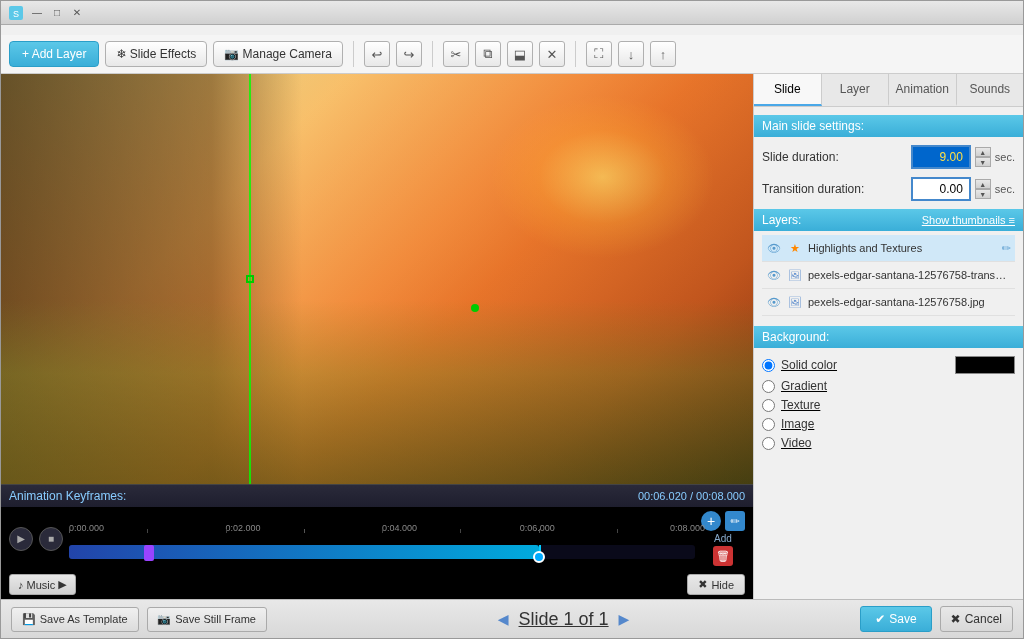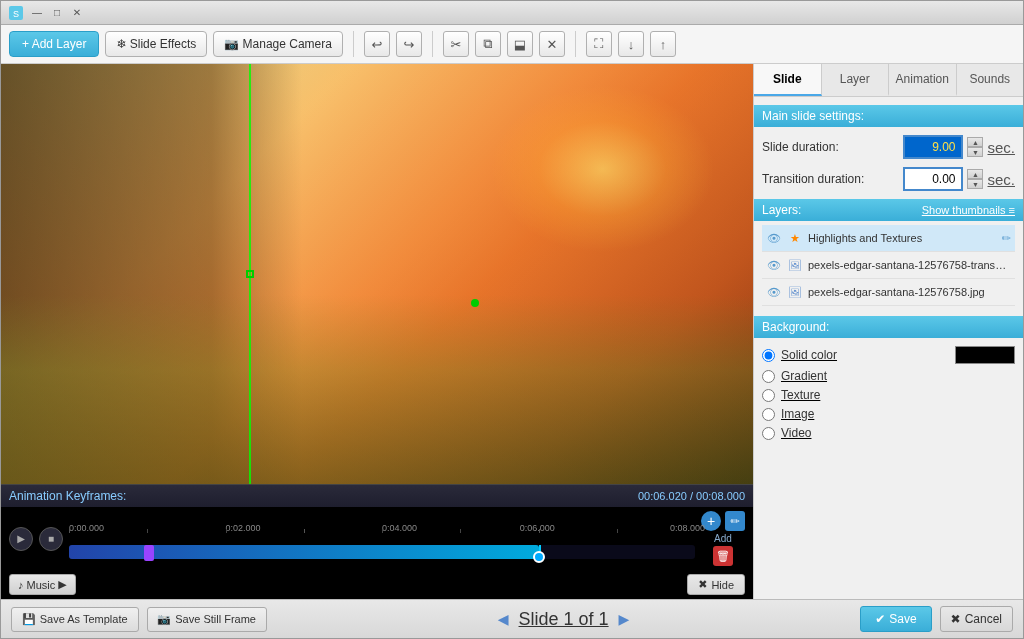--- a/index.html
+++ b/index.html
@@ -6,21 +6,21 @@
     body { font-family: 'Segoe UI', Arial, sans-serif; font-size: 12px; background: #1a1a2e; overflow: hidden; }
     
     .window { width: 1024px; height: 639px; background: #f0f0f0; border: 1px solid #999; display: flex; flex-direction: column; }
     
     .title-bar { background: linear-gradient(to bottom, #e8e8e8, #d0d0d0); height: 24px; display: flex; align-items: center; padding: 0 8px; border-bottom: 1px solid #aaa; user-select: none; }
     .title-bar-icon { width: 14px; height: 14px; margin-right: 6px; }
     .title-bar-text { font-size: 12px; color: #333; flex: 1; }
     .title-bar-controls { display: flex; gap: 4px; }
     .title-bar-btn { width: 16px; height: 16px; display: flex; align-items: center; justify-content: center; font-size: 10px; cursor: pointer; color: #555; }
     
-    .toolbar { background: #f5f5f5; border-bottom: 1px solid #ccc; padding: 6px 8px; display: flex; align-items: center; gap: 6px; }
+    .toolbar { background: #f5f5f5; border-bottom: 1px solid #ccc; padding: 6px 8px; display: flex; align-items: center; gap: 6px; margin-top: 10px; }
     .btn-add-layer { background: linear-gradient(to bottom, #5bc8e8, #3aaed8); color: white; border: 1px solid #2a9ec8; border-radius: 4px; padding: 5px 12px; font-size: 12px; cursor: pointer; display: flex; align-items: center; gap: 4px; font-weight: 500; }
     .btn-toolbar { background: linear-gradient(to bottom, #ffffff, #e8e8e8); color: #333; border: 1px solid #b0b0b0; border-radius: 4px; padding: 5px 10px; font-size: 12px; cursor: pointer; display: flex; align-items: center; gap: 4px; }
     .toolbar-sep { width: 1px; height: 26px; background: #ccc; margin: 0 4px; }
     .toolbar-icon-btn { background: linear-gradient(to bottom, #ffffff, #e8e8e8); border: 1px solid #b0b0b0; border-radius: 3px; width: 26px; height: 26px; display: flex; align-items: center; justify-content: center; cursor: pointer; font-size: 13px; color: #555; }
     
     .main-area { display: flex; flex: 1; overflow: hidden; }
     
     .canvas-area { flex: 1; display: flex; flex-direction: column; background: #2a2a2a; overflow: hidden; }
     
     .canvas { flex: 1; position: relative; overflow: hidden; background: #1a1a1a; }
@@ -33,33 +33,33 @@
     .timeline-header { background: linear-gradient(to bottom, #2a2a3a, #1e1e2e); padding: 4px 8px; display: flex; justify-content: space-between; align-items: center; }
     .timeline-title { color: #88ccff; font-size: 12px; font-weight: 500; }
     .timeline-time { color: #88ccff; font-size: 11px; }
     .timeline-btn { width: 24px; height: 24px; border-radius: 50%; border: 1px solid #555; background: #2a2a3a; color: #aaa; display: flex; align-items: center; justify-content: center; cursor: pointer; font-size: 10px; }
     .timeline-bottom { display: flex; align-items: center; justify-content: space-between; padding: 4px 8px; }
     .music-btn { background: linear-gradient(to bottom, #e8e8e8, #d0d0d0); border: 1px solid #aaa; border-radius: 3px; padding: 3px 8px; font-size: 11px; cursor: pointer; display: flex; align-items: center; gap: 3px; color: #333; }
     
     .right-panel { width: 270px; background: #f0f0f0; border-left: 1px solid #ccc; display: flex; flex-direction: column; }
     .right-tabs { display: flex; border-bottom: 1px solid #ccc; background: #e8e8e8; }
     .right-tab { flex: 1; padding: 8px 4px; text-align: center; font-size: 12px; cursor: pointer; color: #555; border-right: 1px solid #ccc; border-bottom: 2px solid transparent; }
-    .right-tab.active { background: #f8f8f8; color: #000; border-bottom: 2px solid #4aa8e8; font-weight: 700; }
+    .right-tab.active { background: #f8f8f8; color: #000; border-bottom: 2px solid #4aa8e8; font-weight: 400; }
     .right-tab:last-child { border-right: none; }
     
     .panel-content { flex: 1; padding: 8px; overflow-y: auto; }
     .panel-section-title { background: linear-gradient(to bottom, #5bc8e8, #3aaed8); color: white; padding: 4px 8px; font-size: 12px; font-weight: 500; margin: 0 -8px 8px -8px; }
     .field-row { display: flex; align-items: center; margin-bottom: 8px; }
     .field-label { color: #333; font-size: 12px; flex: 1; }
     .field-input-group { display: flex; align-items: center; gap: 4px; }
     .field-input { border: 2px solid #4488cc; background: white; padding: 3px 6px; font-size: 12px; width: 60px; text-align: right; color: #000; outline: none; }
     .field-input.highlight { background: #0066cc; color: #fde047; }
     .spinner { display: flex; flex-direction: column; }
     .spin-btn { width: 16px; height: 10px; background: linear-gradient(to bottom, #e8e8e8, #d0d0d0); border: 1px solid #aaa; display: flex; align-items: center; justify-content: center; cursor: pointer; font-size: 7px; color: #555; line-height: 1; }
-    .field-unit { font-size: 15px; color: #555; text-decoration: underline; }
+    .field-unit { font-size: 11px; color: #555; }
     .layers-title { background: linear-gradient(to bottom, #5bc8e8, #3aaed8); color: white; padding: 4px 8px; font-size: 12px; font-weight: 500; margin: 0 -8px 4px -8px; display: flex; justify-content: space-between; align-items: center; }
     .layers-thumb-link { color: #fff; font-size: 11px; text-decoration: underline; cursor: pointer; }
     .layer-item { display: flex; align-items: center; padding: 4px 4px; border-bottom: 1px solid #e0e0e0; gap: 4px; }
     .layer-item.active { background: #d0e8f8; }
     .layer-eye { width: 16px; height: 16px; color: #5599cc; cursor: pointer; display: flex; align-items: center; justify-content: center; font-size: 11px; }
     .layer-icon { width: 18px; height: 18px; display: flex; align-items: center; justify-content: center; font-size: 11px; }
     .layer-icon.star { color: #ff8800; }
     .layer-icon.img { color: #5588cc; }
     .layer-name { flex: 1; font-size: 11px; color: #333; overflow: hidden; text-overflow: ellipsis; white-space: nowrap; }
     .layer-edit { color: #5599cc; cursor: pointer; font-size: 11px; }

